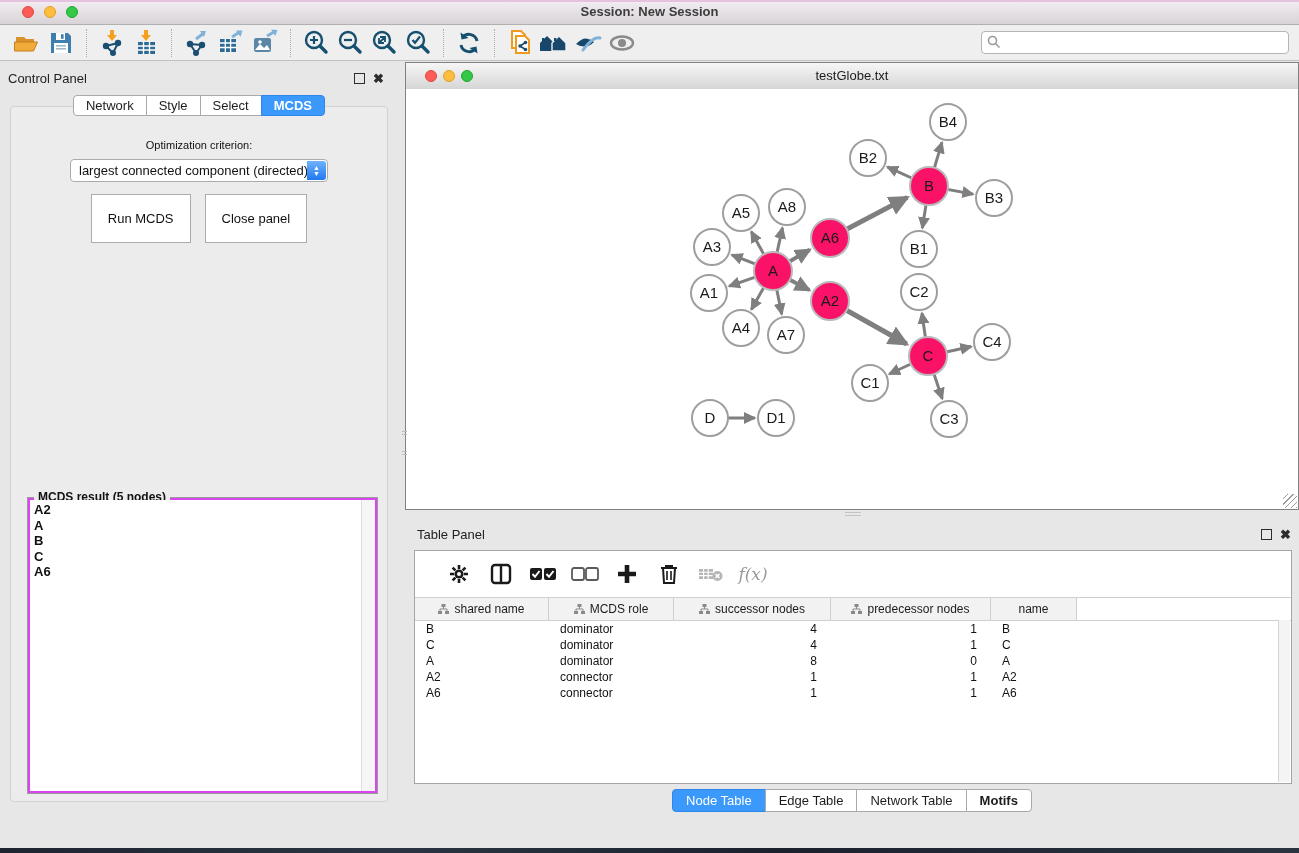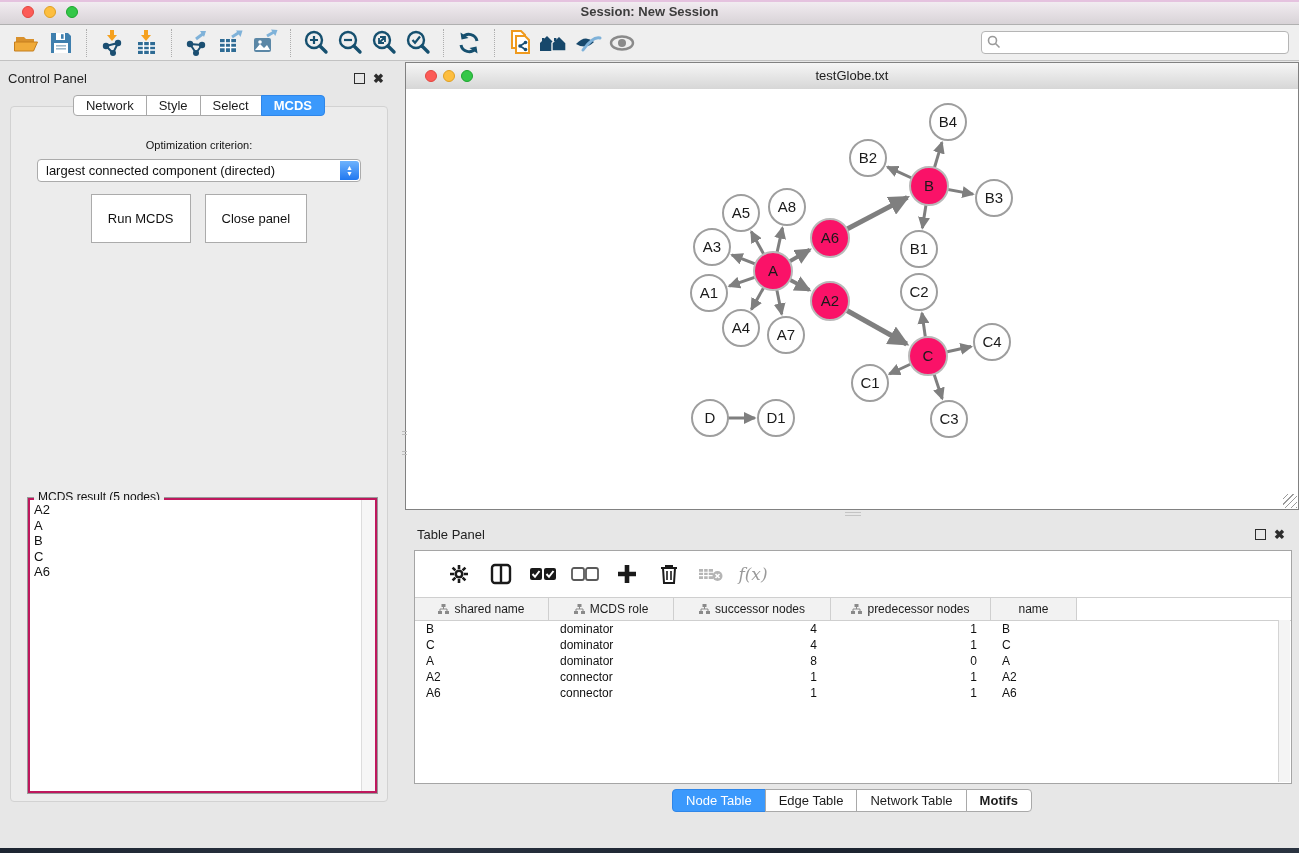--- a/index.html
+++ b/index.html
@@ -32,31 +32,31 @@
   .mini-close{font-size:13px;font-weight:bold;color:#2d2d2d;line-height:9px;}
   .cp-tabs{position:absolute;left:0;right:0;top:29px;display:flex;justify-content:center;z-index:3;}
   .seg-btn{border:1px solid #a9a9a9;background:#fff;color:#1c1c1c;font-size:13px;
            padding:2px 12px;margin-left:-1px;cursor:default;}
   .seg-btn:first-child{border-radius:4px 0 0 4px;margin-left:0;}
   .seg-btn:last-child{border-radius:0 4px 4px 0;font-weight:bold;}
   .seg-btn.active{background:#3b99fc;border-color:#2f86e8;color:#fff;}
   .cp-body{position:absolute;left:2px;right:2px;top:40px;bottom:0;background:#ececec;
            border:1px solid #d2d2d2;border-radius:4px;}
   .opt-label{margin-top:32px;text-align:center;font-size:11px;color:#111;}
-  .select-box{position:relative;margin:8px auto 0;width:324px;height:23px;background:#fff;
+  .select-box{position:relative;margin:8px auto 0;width:258px;height:23px;background:#fff;
               border:1px solid #ababab;border-radius:4px;font-size:13px;color:#111;
               display:flex;align-items:center;padding-left:8px;box-sizing:border-box;}
   .select-stepper{position:absolute;right:1px;top:1px;bottom:1px;width:19px;border-radius:0 3px 3px 0;
                   background:linear-gradient(#6eb3fd,#2178f0);display:flex;flex-direction:column;
                   align-items:center;justify-content:center;color:#fff;font-size:7px;line-height:6px;}
   .cp-buttons{display:flex;justify-content:center;gap:14px;margin-top:12px;}
   .push-btn{background:#fff;border:1px solid #ababab;border-radius:0;font-size:13px;color:#111;
             padding:16px 16px;font-family:"Liberation Sans",sans-serif;}
   .result-fieldset{position:absolute;left:16px;right:9px;top:390px;bottom:7px;
-                   border:1px solid #9a9a9a;background:#be185d;}
+                   border:1px solid #9a9a9a;background:#d946ef;font-weight:bold;}
   .result-legend{position:absolute;top:-8px;left:6px;background:#ececec;padding:0 4px;
                  font-size:12px;color:#111;}
   .result-list{position:absolute;inset:2px 16px 2px 2px;background:#fff;overflow:hidden;
                font-size:13px;color:#111;padding:2px 0 0 4px;}
   .result-item{line-height:15.5px;}
   .result-scroll{position:absolute;top:2px;bottom:2px;right:2px;width:13px;background:#f6f6f6;
                  border-left:1px solid #ddd;}
   
   .netwin{position:absolute;left:405px;top:62px;width:894px;height:448px;background:#fff;
           border:1px solid #818181;box-sizing:border-box;}
@@ -65,21 +65,21 @@
   .net-title{position:absolute;left:0;right:0;top:5px;text-align:center;font-size:13px;color:#1c1c1c;}
   .nt-red{left:19px;top:7px;}
   .nt-yellow{left:37px;top:7px;}
   .nt-green{left:55px;top:7px;}
   .net-canvas{position:absolute;left:0;right:0;top:26px;bottom:0;background:#fff;overflow:hidden;}
   .resize-grip{position:absolute;right:1px;bottom:1px;width:14px;height:14px;
     background:repeating-linear-gradient(135deg,transparent 0 3px,#9a9a9a 3px 4px);}
   .v-grip{position:absolute;left:-4px;top:368px;width:5px;height:16px;
           border-top:4px double #bdbdbd;border-bottom:4px double #bdbdbd;}
   
-  .tpanel-head{position:absolute;left:405px;top:522px;right:8px;height:24px;display:flex;
+  .tpanel-head{position:absolute;left:405px;top:522px;right:2px;height:24px;display:flex;
                align-items:center;font-size:13px;color:#222;padding-left:12px;box-sizing:border-box;justify-content:center;}
   .tpanel-box{position:absolute;left:414px;top:550px;width:878px;height:234px;background:#fff;
               border:1px solid #a5a5a5;box-sizing:border-box;}
   .tp-toolbar{height:46px;display:flex;align-items:center;gap:10px;padding-left:28px;}
   .tp-btn{width:32px;height:32px;display:flex;align-items:center;justify-content:center;}
   .fx-label{font-family:"DejaVu Serif",serif;font-style:italic;font-size:17px;color:#9a9a9a;}
   .tbl-header{display:flex;height:22px;border-top:1px solid #cfcfcf;border-bottom:1px solid #cfcfcf;}
   .th-cell{background:#f2f2f2;border-right:1px solid #cfcfcf;display:flex;align-items:center;
            justify-content:center;gap:5px;font-size:12px;color:#1c1c1c;box-sizing:border-box;}
   .tbl-body{font-size:12px;color:#111;}

